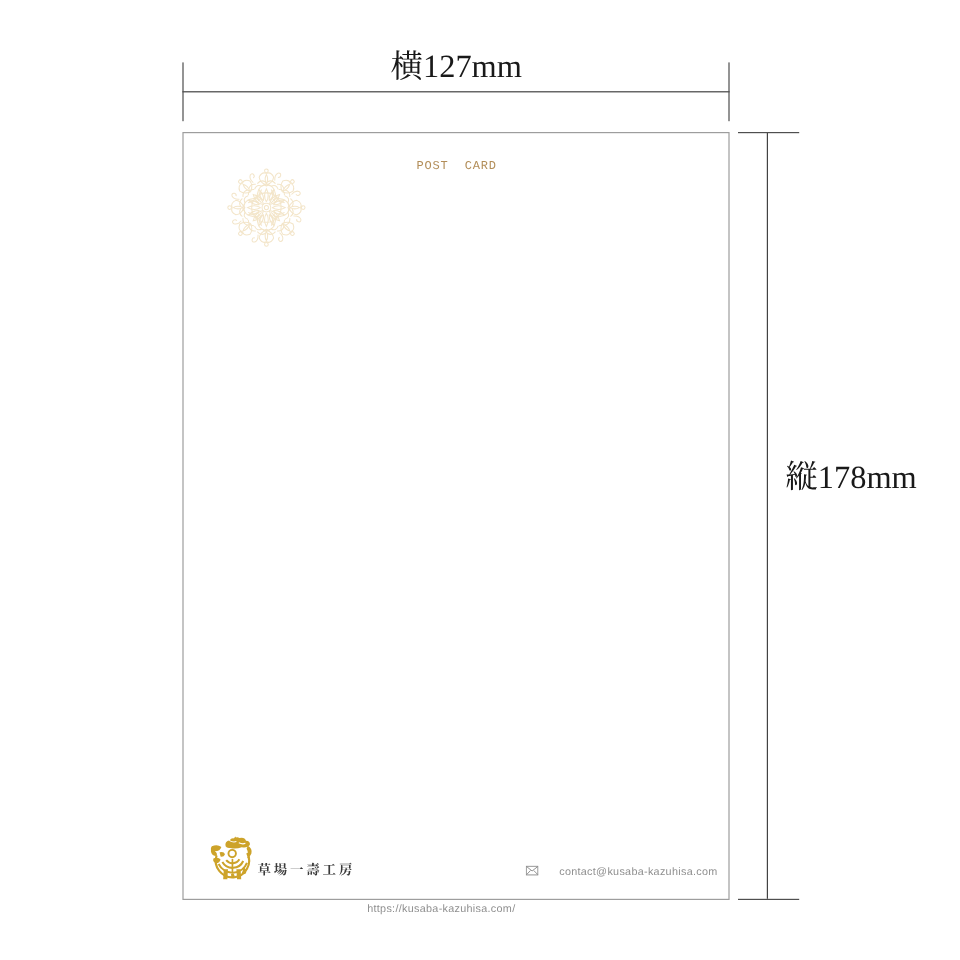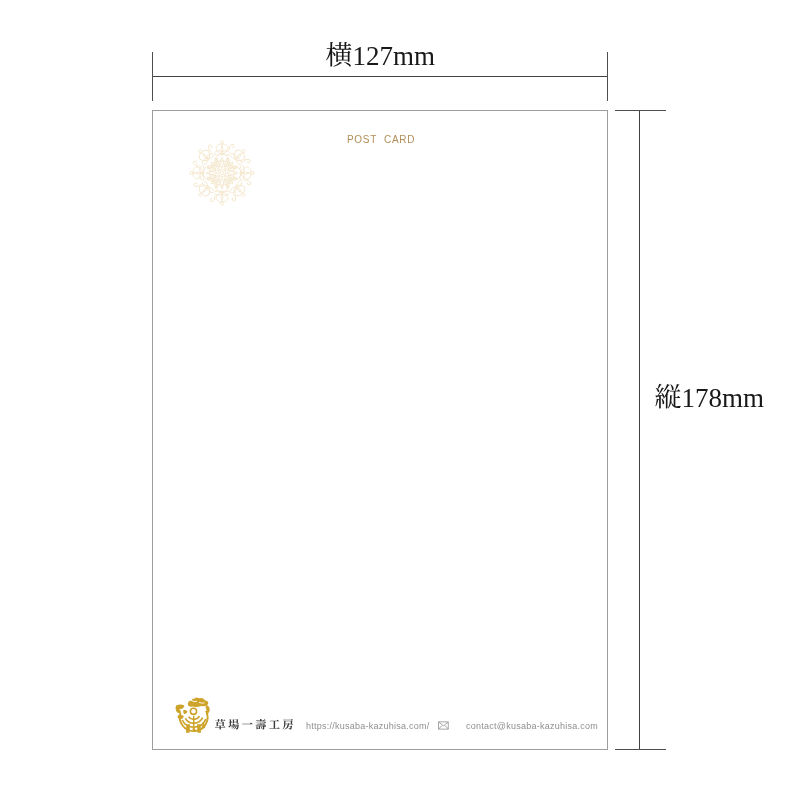--- a/index.html
+++ b/index.html
@@ -26,21 +26,21 @@
 
 <div class="abs" style="left:615px;top:749.2px;width:51px;height:1px;background:#4f4f4f"></div>
 
 <svg class="abs" style="left:654px;top:375px" width="120" height="36" viewBox="0 0 120 36">
 <g transform="matrix(0.02700,0,0,-0.02700,0.50,31.50)">
       <path fill="#191919" d="M471 830C435 727 381 624 332 560L346 549C412 602 478 686 527 776C548 773 560 781 565 792ZM600 827 587 821C616 768 647 687 647 623C706 565 772 704 600 827ZM275 294 261 289C282 237 302 158 299 97C351 39 417 166 275 294ZM482 637C446 503 383 374 319 294L334 284C365 310 394 341 422 377V-76H433C458 -76 481 -54 481 -47V427C499 430 508 436 512 444L476 458C500 498 522 541 540 586C561 584 574 593 577 604ZM575 415C574 269 576 78 497 -64L513 -78C571 -11 601 71 616 153C656 -7 728 -51 840 -51C866 -51 918 -51 942 -51C942 -25 952 -4 972 0V14C938 13 875 13 845 13C818 13 794 15 772 21V311H927C941 311 950 316 953 327C924 356 879 395 879 395L838 340H772V558H934C948 558 958 562 960 573C931 603 884 643 884 643L841 587H775C822 648 864 725 891 784C911 783 923 792 927 803L829 831C814 757 783 658 751 587H565L573 558H710V50C674 78 646 125 624 202C633 266 634 328 636 381C656 383 665 393 667 406ZM84 286C77 192 59 90 35 17L53 9C91 70 120 161 138 243C156 244 167 251 171 261V-77H181C211 -77 233 -62 233 -56V388L296 404C301 385 305 366 305 349C358 299 418 415 264 510L251 505C264 482 279 453 289 424L148 413C216 488 283 583 322 656C343 653 356 660 361 671L273 708C237 617 177 498 119 411L36 407L59 332C69 334 78 340 84 353L171 373V266ZM55 684 44 676C79 644 117 588 124 543C171 507 213 581 132 644C166 683 203 739 232 788C251 787 263 796 268 807L174 839C157 775 134 705 114 656C98 666 79 676 55 684Z"></path>
     </g>
 <text x="27.5" y="31.5" font-family="Liberation Serif" font-size="27" fill="#191919">178mm</text>
 </svg>
 
-<div class="abs" style="left:347px;top:134px;font-family:Liberation Sans, sans-serif;font-size:10px;letter-spacing:0.7px;color:#b28d58;white-space:nowrap">POST&nbsp; CARD</div>
+<div class="abs" style="left:347px;top:134px;font-family:Liberation Mono, monospace;font-size:10px;letter-spacing:0.7px;color:#b28d58;white-space:nowrap">POST&nbsp; CARD</div>
 
 <svg class="abs" style="left:188px;top:139px" width="68" height="68" viewBox="-35.5 -35.5 71 71" fill="none" stroke="#f3e5c9" stroke-width="0.9">
 <circle r="1.8"></circle>
     <circle r="3.8"></circle>
 <g transform="rotate(0)">
       <path d="M2.6,2.6 Q9.5,3.6 11.5,11.5 Q3.6,9.5 2.6,2.6"></path>
       <path d="M4.2,4.2 L9.5,9.5"></path>
       <path d="M0,-5 Q3.2,-10.5 0,-16.5 Q-3.2,-10.5 0,-5"></path>
       <path d="M-4.5,-6.5 Q-7,-11.5 -4.2,-15.8 M4.5,-6.5 Q7,-11.5 4.2,-15.8"></path>
       <path d="M-6.8,-5.8 Q-9.5,-12.5 -5.5,-17.5 Q-2.5,-20.5 0,-18.8 Q2.5,-20.5 5.5,-17.5 Q9.5,-12.5 6.8,-5.8"></path>
@@ -200,20 +200,20 @@
       <path fill="#3a3a3a" d="M32 288 40 259H943C957 259 967 264 970 275C930 311 864 362 864 362L806 288ZM50 565 59 536H672L619 479H174L182 451H434V379H116L124 351H837C851 351 861 356 864 367C824 399 761 442 761 442L706 379H553V451H746C759 451 770 456 773 467C736 495 681 531 674 536H814C808 505 800 468 793 444L802 438C843 456 900 490 933 513C953 515 963 517 971 525L868 624L808 565ZM503 145 494 140C511 110 527 63 525 21C548 -3 575 -7 597 1C621 -5 634 -14 644 -24C658 -39 661 -61 664 -91C787 -81 804 -44 804 29V153H932C945 153 955 158 958 169C928 198 878 239 878 239L835 181H804V214C825 217 834 225 837 239L693 251V181H456L459 171L356 248L307 195H213L107 237V-67H122C164 -67 208 -45 208 -36V18H317V-34H336C369 -34 423 -16 424 -9V150C442 154 454 161 460 167L464 153H693V30C693 18 689 15 676 15L621 17C650 50 638 115 503 145ZM755 729 692 656H557V729ZM429 853V758H63L71 729H429V656H141L148 627H843C857 627 868 632 870 643C826 679 755 729 755 729H912C927 729 937 734 940 745C897 783 826 836 826 836L765 758H557V812C583 816 591 826 593 840ZM208 47V166H317V47Z"></path>
     </g>
 <g transform="matrix(0.01120,0,0,-0.01120,55.80,14.60)">
       <path fill="#3a3a3a" d="M32 21 40 -8H942C958 -8 968 -3 971 8C922 51 840 114 840 114L768 21H562V663H881C896 663 907 668 910 679C861 722 780 784 780 784L708 692H98L106 663H434V21Z"></path>
     </g>
 <g transform="matrix(0.01120,0,0,-0.01120,69.35,14.60)">
       <path fill="#3a3a3a" d="M70 782 78 753H926C940 753 950 758 953 769C912 805 844 857 844 857L784 782ZM757 631V498H275V631ZM489 458V343H269C273 388 275 430 275 469H757V417H777C814 417 873 437 874 443V613C894 616 907 626 913 634L800 718L747 660H293L159 707V478C159 304 146 97 30 -68L39 -76C192 28 246 178 265 315H440C434 186 406 47 163 -77L173 -90C406 -16 501 83 543 190H733C725 100 712 42 695 28C688 22 679 21 663 21C644 21 578 25 539 28L538 15C580 7 613 -5 630 -21C646 -38 650 -61 649 -91C705 -92 743 -84 773 -64C819 -34 839 38 850 172C870 175 881 180 889 189L784 274L725 219H553C563 251 569 283 573 315H934C948 315 959 320 962 331C922 367 857 416 857 416L800 343H603V423C623 426 629 434 631 446Z"></path>
     </g>
 </svg>
 
-<div class="abs" style="left:306px;top:721px;font-size:9px;letter-spacing:0.25px;color:#8f8f8f;white-space:nowrap">https://kusaba-kazuhisa.com/</div>
+<div class="abs" style="left:306px;top:752px;font-size:9px;letter-spacing:0.25px;color:#8f8f8f;white-space:nowrap">https://kusaba-kazuhisa.com/</div>
 
 <svg class="abs" style="left:438px;top:721px" width="11" height="9" viewBox="0 0 11 9" fill="none" stroke="#8f8f8f" stroke-width="0.8">
 <rect x="0.6" y="0.9" width="9.6" height="7.2"></rect>
 <path d="M0.8,1.1 L5.4,4.8 L10.2,1.1 M0.8,7.9 L4.1,4.4 M10.2,7.9 L6.8,4.4"></path>
 </svg>
 
 <div class="abs" style="left:466px;top:721px;font-size:9px;letter-spacing:0.25px;color:#8f8f8f;white-space:nowrap">contact@kusaba-kazuhisa.com</div>
 
 </body></html>

